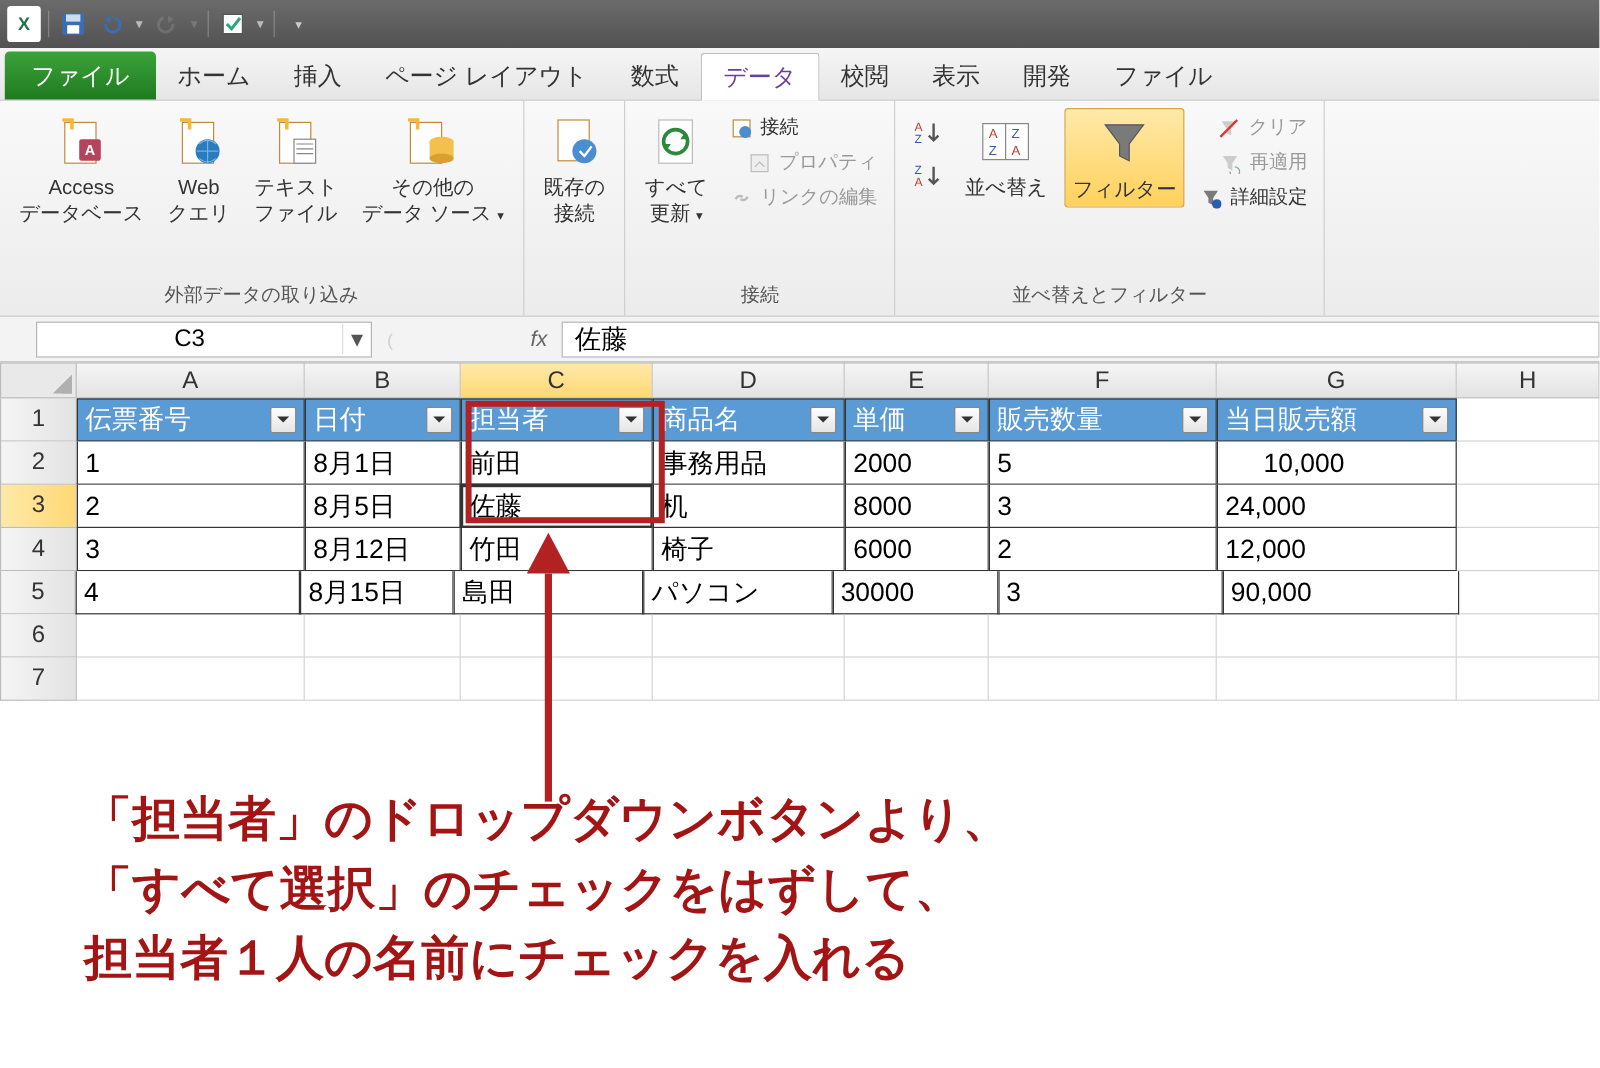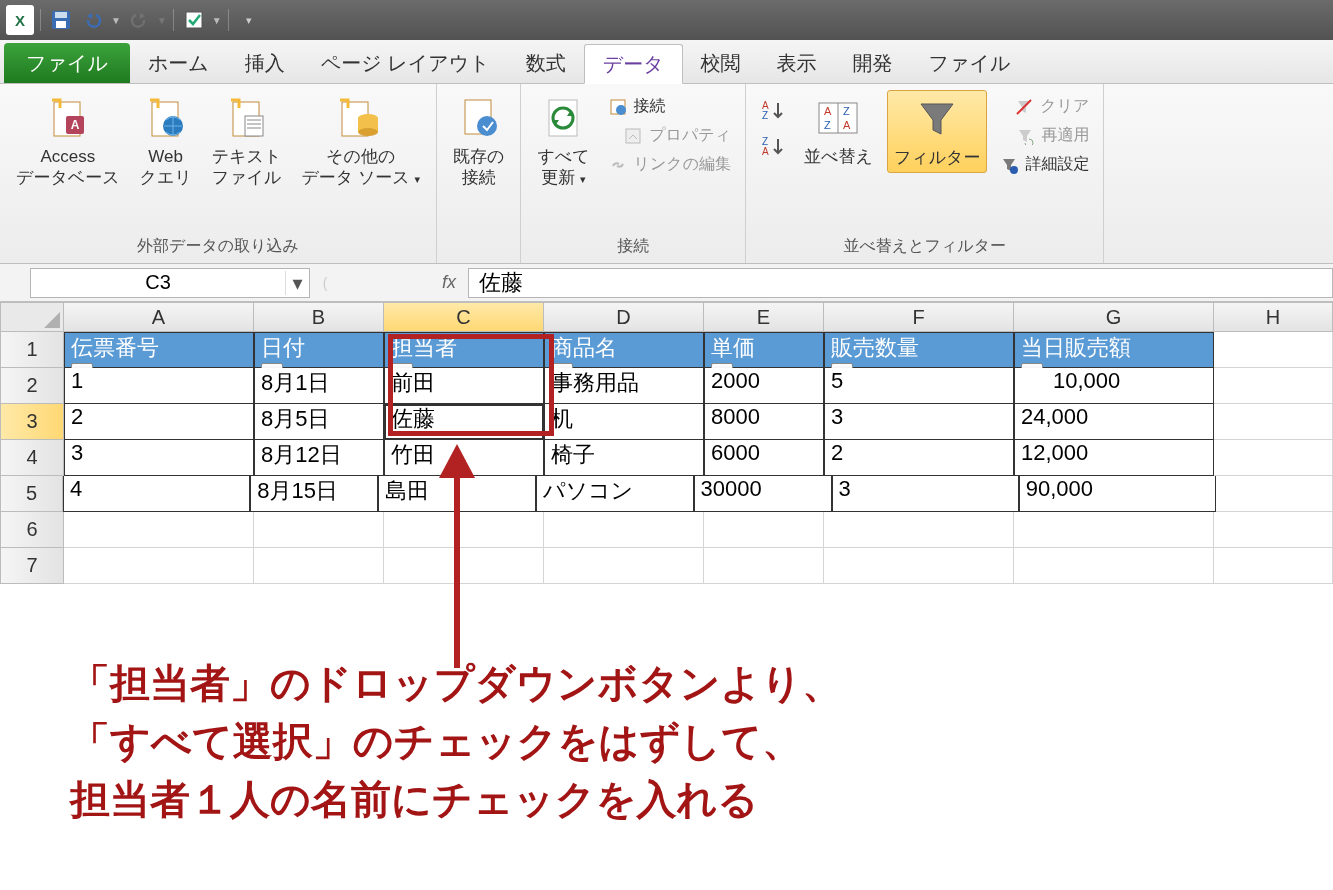--- a/index.html
+++ b/index.html
@@ -38,21 +38,21 @@
 
 .grid-area { display: flex; }
 .select-all { width: 64px; height: 30px; background: #e9e9e9; border: 1px solid #bcbcbc; position: relative; }
 .select-all::after { content: ''; position: absolute; right: 3px; bottom: 3px; border: 8px solid transparent; border-bottom-color: #b0b0b0; border-right-color: #b0b0b0; }
 .col-headers { display: flex; }
 .col-h { height: 30px; background: linear-gradient(#f5f5f5,#e3e3e3); border: 1px solid #bcbcbc; border-left: none; display: flex; align-items: center; justify-content: center; font-size: 20px; color: #333; }
 .col-h.sel { background: linear-gradient(#ffe9a8,#ffd874); }
 .row { display: flex; }
 .row-h { width: 64px; height: 36px; background: linear-gradient(to right,#f5f5f5,#e3e3e3); border: 1px solid #bcbcbc; border-top: none; display: flex; align-items: center; justify-content: center; font-size: 20px; color: #333; }
 .row-h.sel { background: linear-gradient(to right,#ffe9a8,#ffd874); }
-.cell { height: 36px; border-right: 1px solid #d4d4d4; border-bottom: 1px solid #d4d4d4; padding: 0 6px; display: flex; align-items: flex-start; font-size: 22px; position: relative; flex-direction: column; }
+.cell { height: 36px; border-right: 1px solid #d4d4d4; border-bottom: 1px solid #d4d4d4; padding: 0 6px; display: flex; align-items: center; font-size: 22px; position: relative; }
 .tbl-header { background: #5b9bd5; color: #fff; border: 1px solid #333 !important; font-size: 22px; justify-content: space-between; }
 .tbl-body { border: 1px solid #333 !important; border-top: none !important; background: #fff; }
 .filter-btn { width: 22px; height: 22px; background: linear-gradient(#fdfdfd,#e5e5e5); border: 1px solid #888; border-radius: 2px; display: flex; align-items: center; justify-content: center; }
 .filter-btn::after { content: ''; border: 5px solid transparent; border-top-color: #333; margin-top: 4px; }
 .cell.selected { outline: 3px solid #333; outline-offset: -2px; }
 
 .highlight-box { position: absolute; border: 5px solid #b22222; pointer-events: none; z-index: 10; }
 .annotation { color: #a31515; font-size: 40px; font-weight: bold; line-height: 1.45; padding: 30px 70px; font-family: "MS PGothic", sans-serif; }
 .arrow { position: absolute; z-index: 9; }
 .arrow-line { width: 6px; background: #b22222; }

